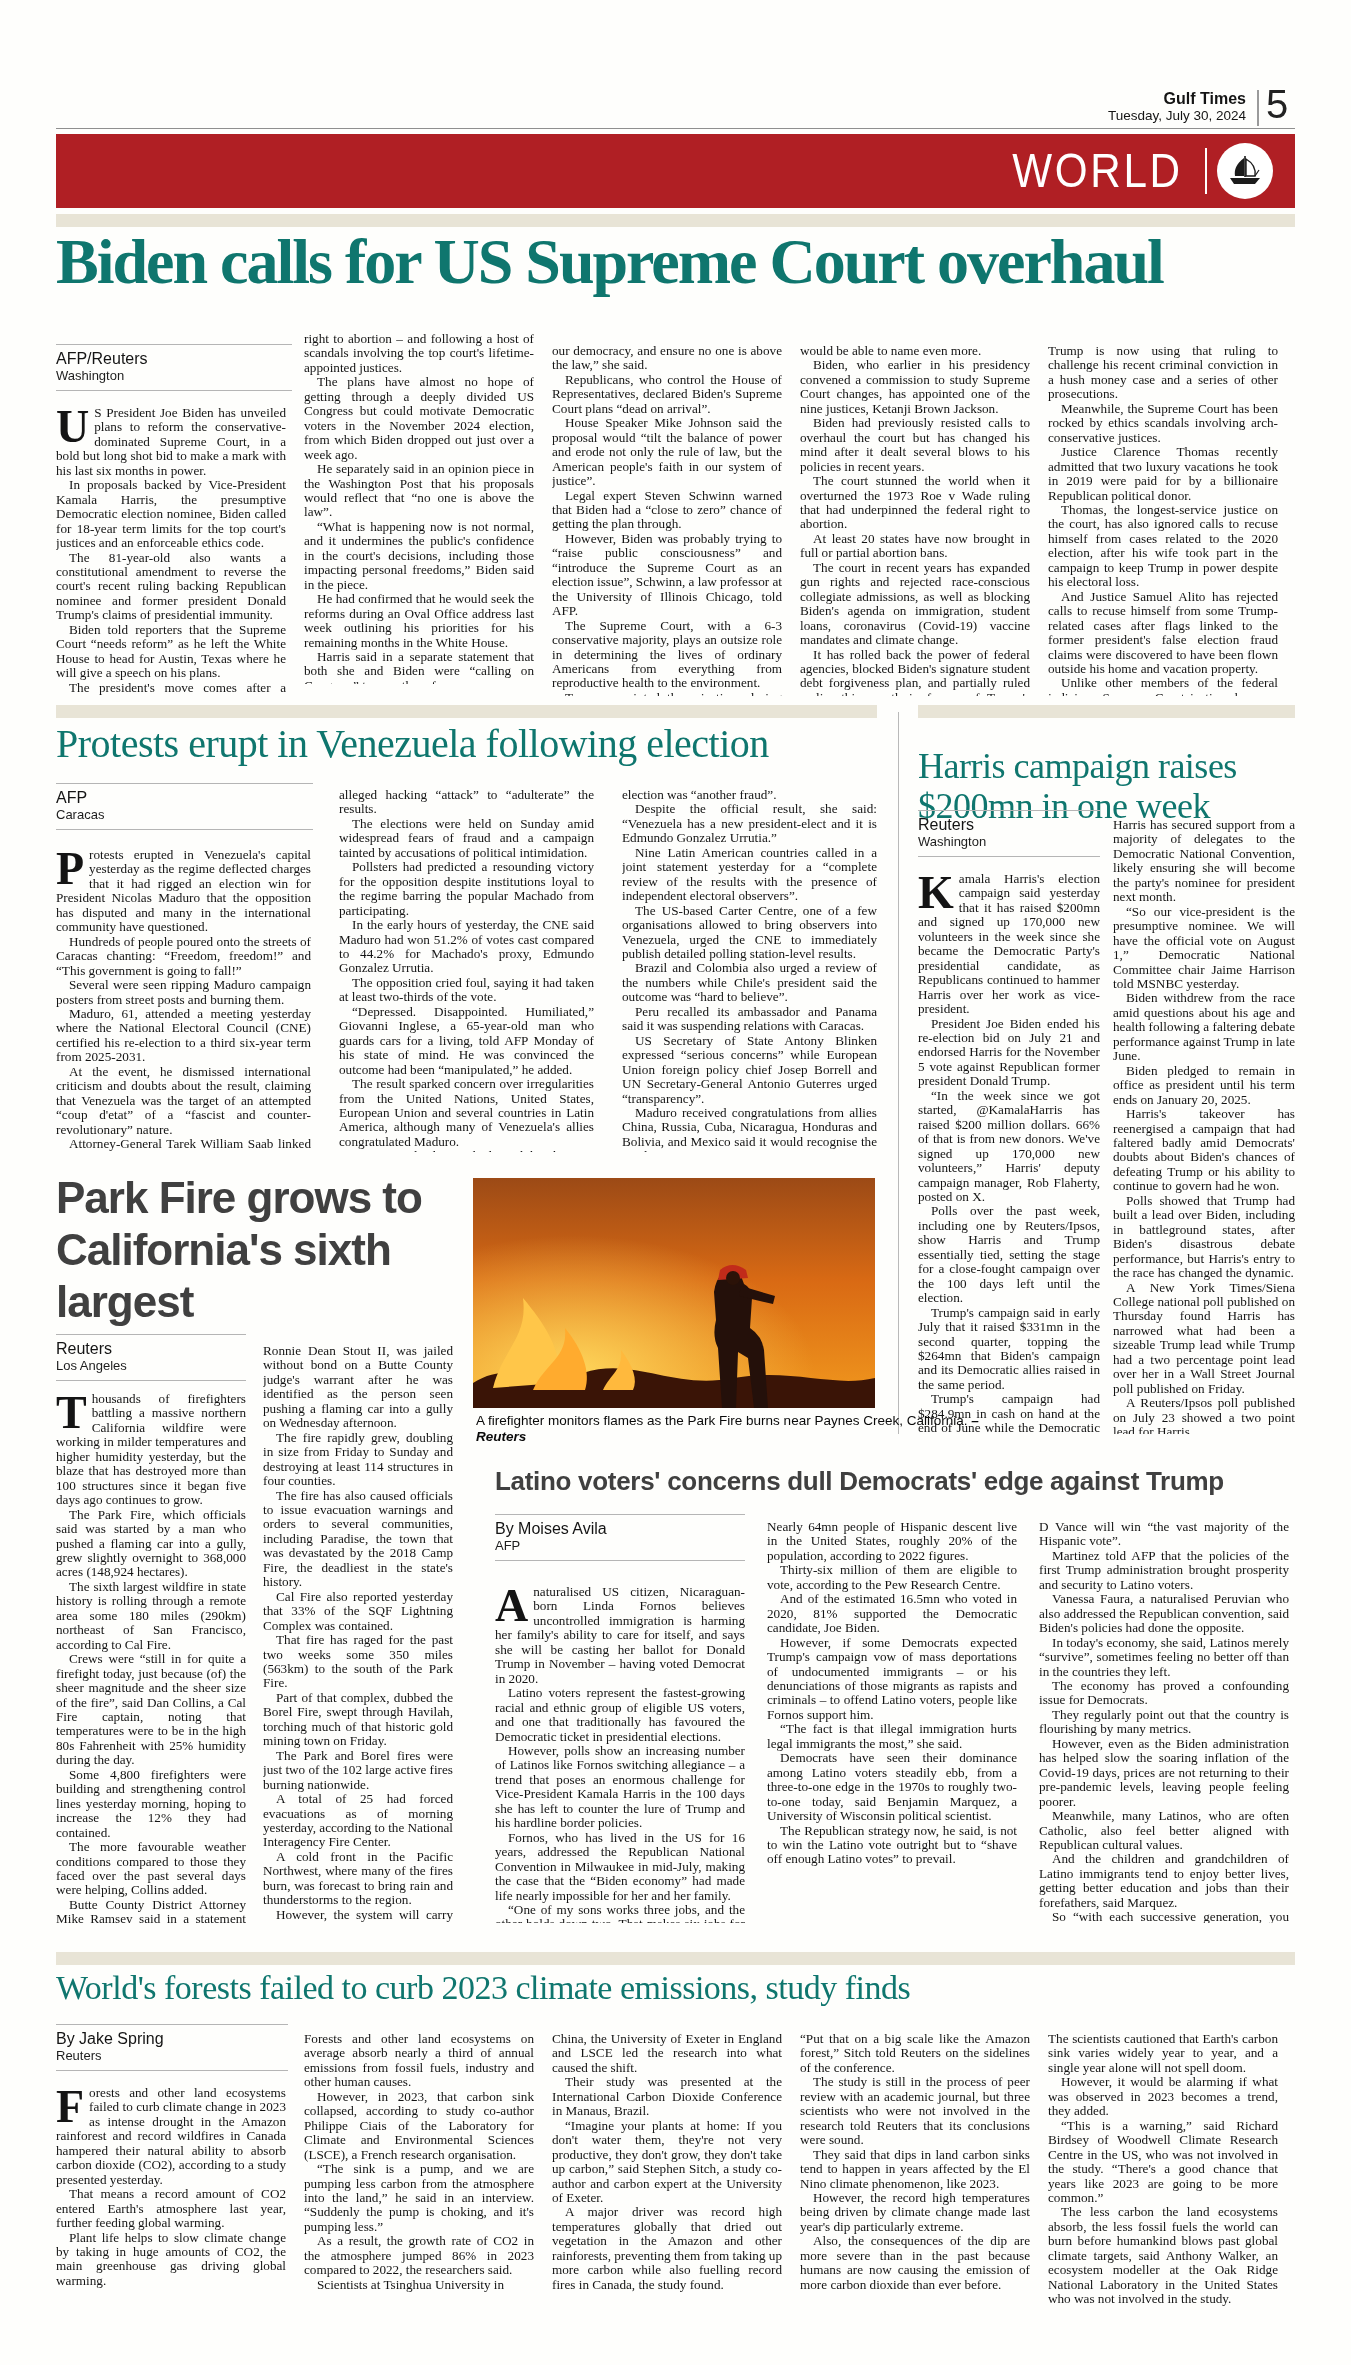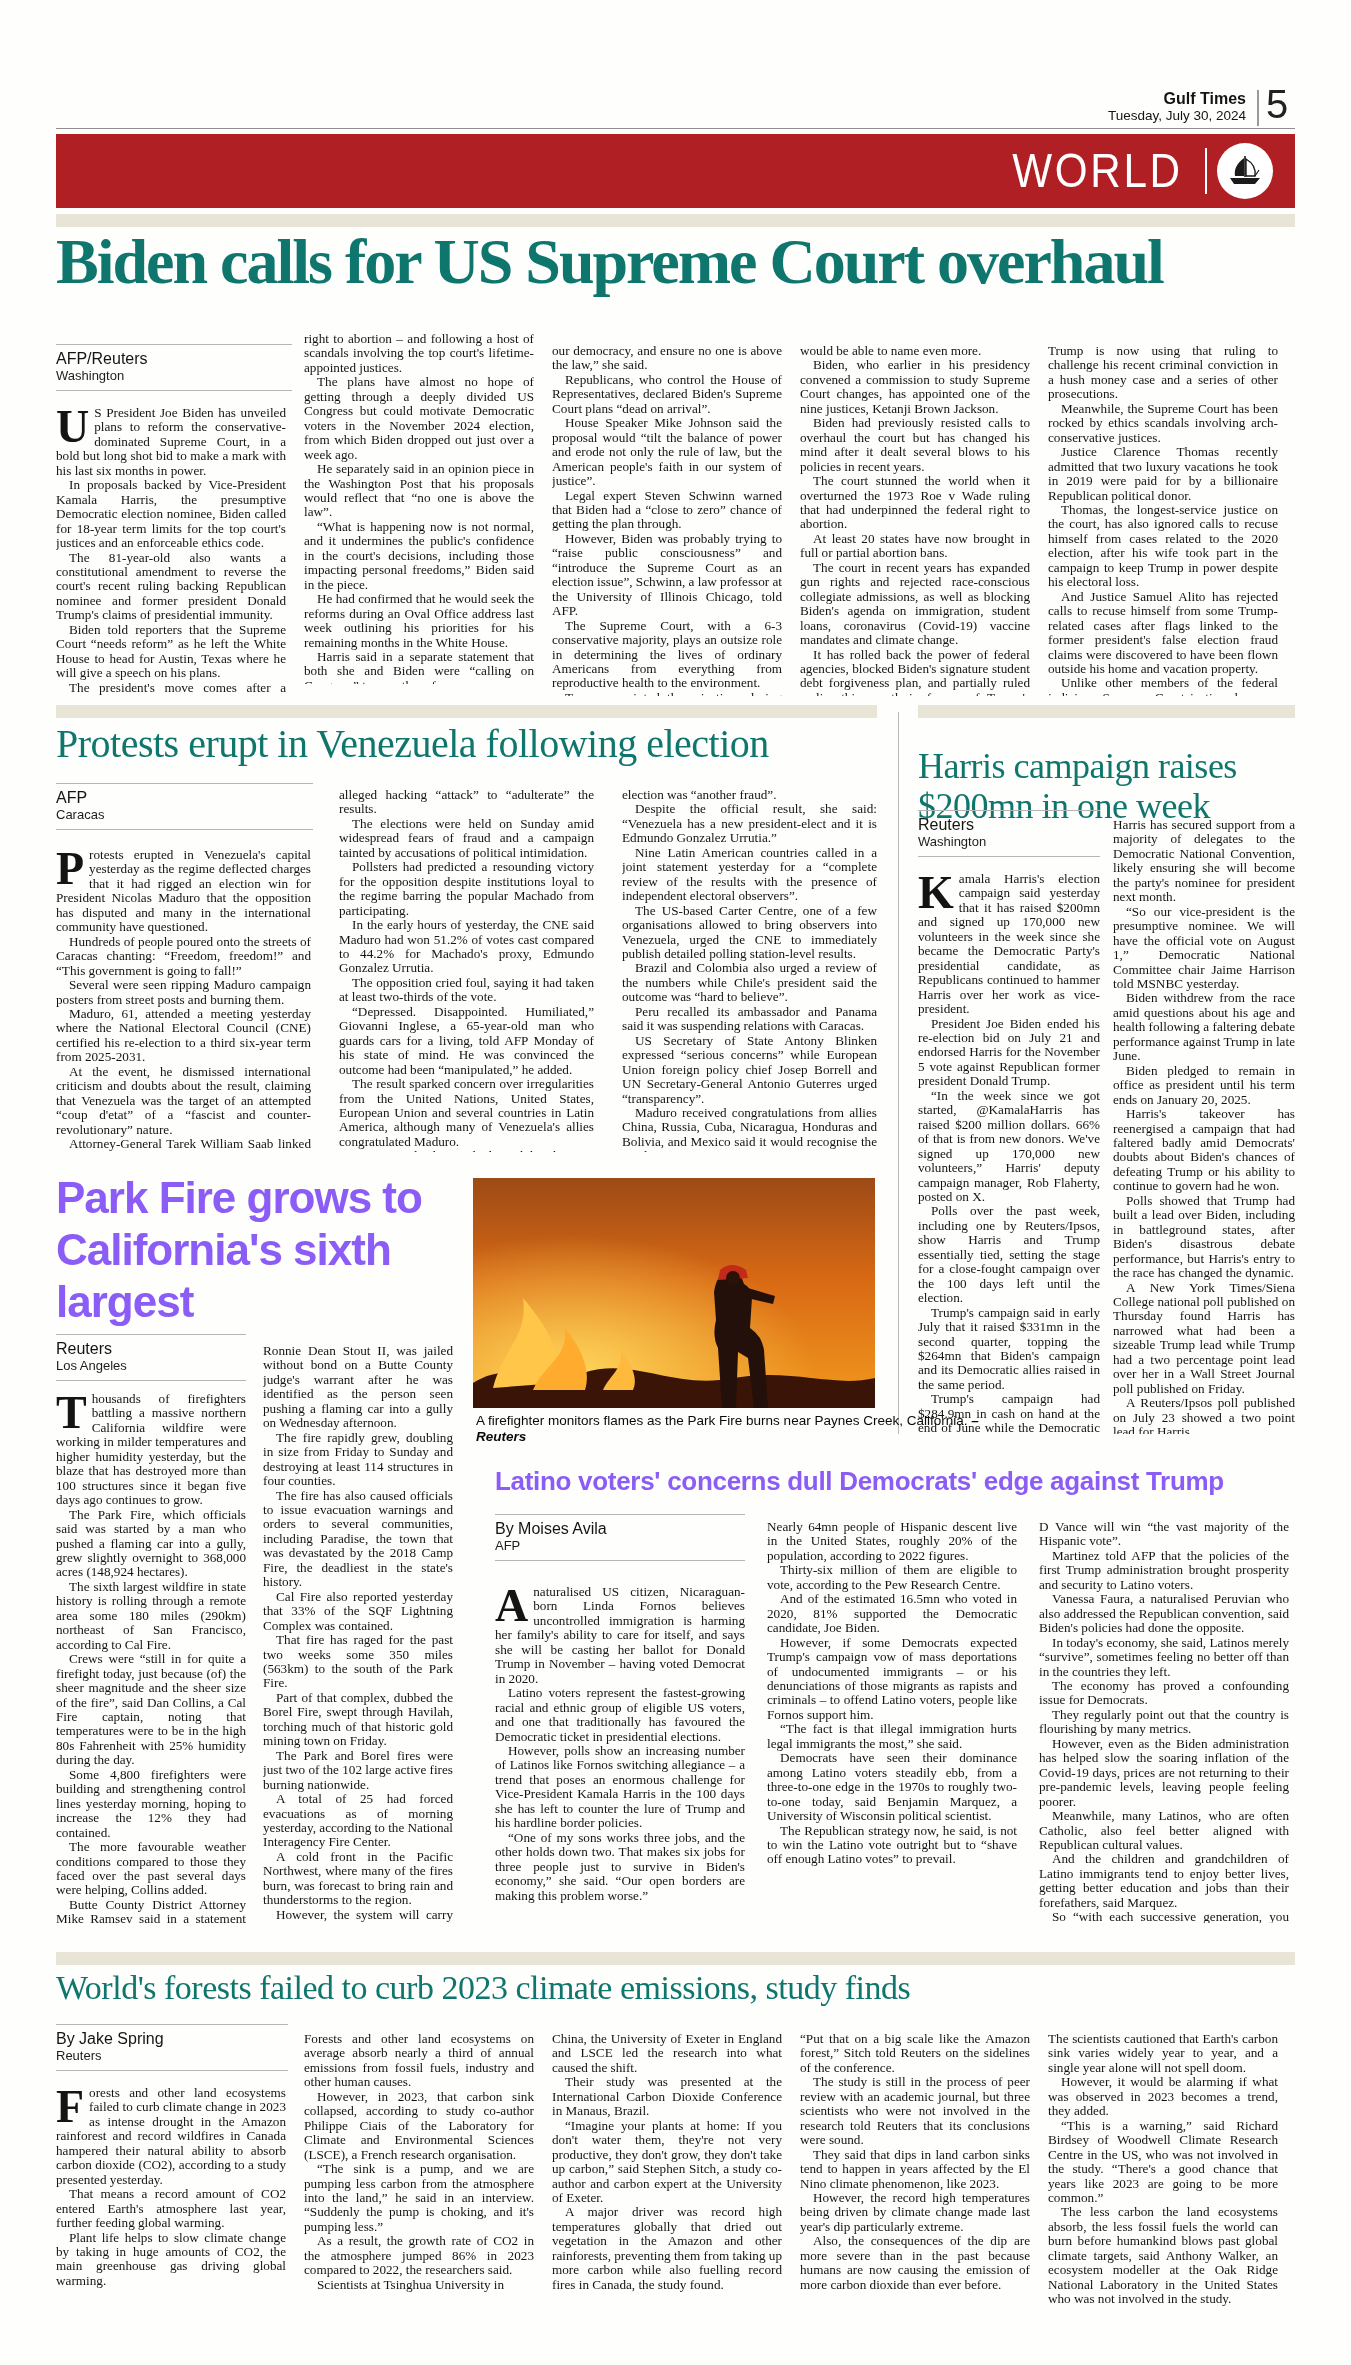--- a/index.html
+++ b/index.html
@@ -17,21 +17,21 @@
   .world{position:absolute;right:112px;top:9px;color:#fff;font-family:"Liberation Sans",sans-serif;
          font-size:48px;letter-spacing:3px;transform:scaleX(.88);transform-origin:right;}
   .banner-bar{position:absolute;width:2px;height:46px;top:14px;background:#fff;}
   .banner-circle{position:absolute;width:56px;height:56px;top:9px;border-radius:50%;background:#fff;
                  display:flex;align-items:center;justify-content:center;}
   
   .kicker{background:#e8e4d6;}
   .hl{color:#0f766e;}
   .hl-biden{font-size:64px;font-weight:700;letter-spacing:-2px;line-height:1.05;font-family:"Liberation Serif",serif;}
   .hl-serif{font-weight:400;letter-spacing:-.5px;line-height:1.08;font-family:"Liberation Serif",serif;}
-  .hl-sans{font-family:"Liberation Sans","DejaVu Sans",sans-serif;font-weight:700;color:#8b5cf6;}
+  .hl-sans{font-family:"Liberation Sans","DejaVu Sans",sans-serif;font-weight:700;color:#404040;}
   .byline{border-top:1px solid #b5b5b5;border-bottom:1px solid #b5b5b5;padding:5px 0 6px 0;
           font-family:"Liberation Sans",sans-serif;}
   .byline .by{font-weight:400;font-size:16px;line-height:1.15;}
   .byline .loc{font-size:13px;line-height:1.2;color:#1d1d1d;}
   .col{font-size:13.2px;line-height:14.45px;overflow:hidden;}
   .col p{margin:0;text-indent:13px;text-align:justify;}
   .col p:first-child{text-indent:0;}
   .col p.dc::first-letter{float:left;font-size:46px;line-height:37px;padding:2px 5px 0 0;font-weight:700;}
   .caption{font-family:"Liberation Sans",sans-serif;font-size:13.5px;line-height:1.22;color:#0a0a0a;}
   .caption .credit{font-weight:700;font-style:italic;}
@@ -236,20 +236,21 @@
 
   <div class="abs hl hl-sans" style="left:495px;top:1466px;width:800px;font-size:26px;letter-spacing:-0.3px;white-space:nowrap;">Latino voters' concerns dull Democrats' edge against Trump</div>
   <div class="abs byline" style="left:495px;top:1514px;width:250px;">
     <div class="by">By Moises Avila</div>
     <div class="loc">AFP</div>
   </div>
   <div class="abs col" style="left:495px;top:1585px;width:250px;height:338px;">
       <p class="dc">A naturalised US citizen, Nicaraguan-born Linda Fornos believes uncontrolled immigration is harming her family's ability to care for itself, and says she will be casting her ballot for Donald Trump in November – having voted Democrat in 2020.</p>
       <p>Latino voters represent the fastest-growing racial and ethnic group of eligible US voters, and one that traditionally has favoured the Democratic ticket in presidential elections.</p>
       <p>However, polls show an increasing number of Latinos like Fornos switching allegiance – a trend that poses an enormous challenge for Vice-President Kamala Harris in the 100 days she has left to counter the lure of Trump and his hardline border policies.</p>
+      <p>Fornos, who has lived in the US for 16 years, addressed the Republican National Convention in Milwaukee in mid-July, making the case that the “Biden economy” had made life nearly impossible for her and her family.</p>
       <p>“One of my sons works three jobs, and the other holds down two. That makes six jobs for three people just to survive in Biden's economy,” she said. “Our open borders are making this problem worse.”</p>
     </div>
   <div class="abs col" style="left:767px;top:1520px;width:250px;height:403px;">
       <p>Nearly 64mn people of Hispanic descent live in the United States, roughly 20% of the population, according to 2022 figures.</p>
       <p>Thirty-six million of them are eligible to vote, according to the Pew Research Centre.</p>
       <p>And of the estimated 16.5mn who voted in 2020, 81% supported the Democratic candidate, Joe Biden.</p>
       <p>However, if some Democrats expected Trump's campaign vow of mass deportations of undocumented immigrants – or his denunciations of those migrants as rapists and criminals – to offend Latino voters, people like Fornos support him.</p>
       <p>“The fact is that illegal immigration hurts legal immigrants the most,” she said.</p>
       <p>Democrats have seen their dominance among Latino voters steadily ebb, from a three-to-one edge in the 1970s to roughly two-to-one today, said Benjamin Marquez, a University of Wisconsin political scientist.</p>
       <p>The Republican strategy now, he said, is not to win the Latino vote outright but to “shave off enough Latino votes” to prevail.</p>

